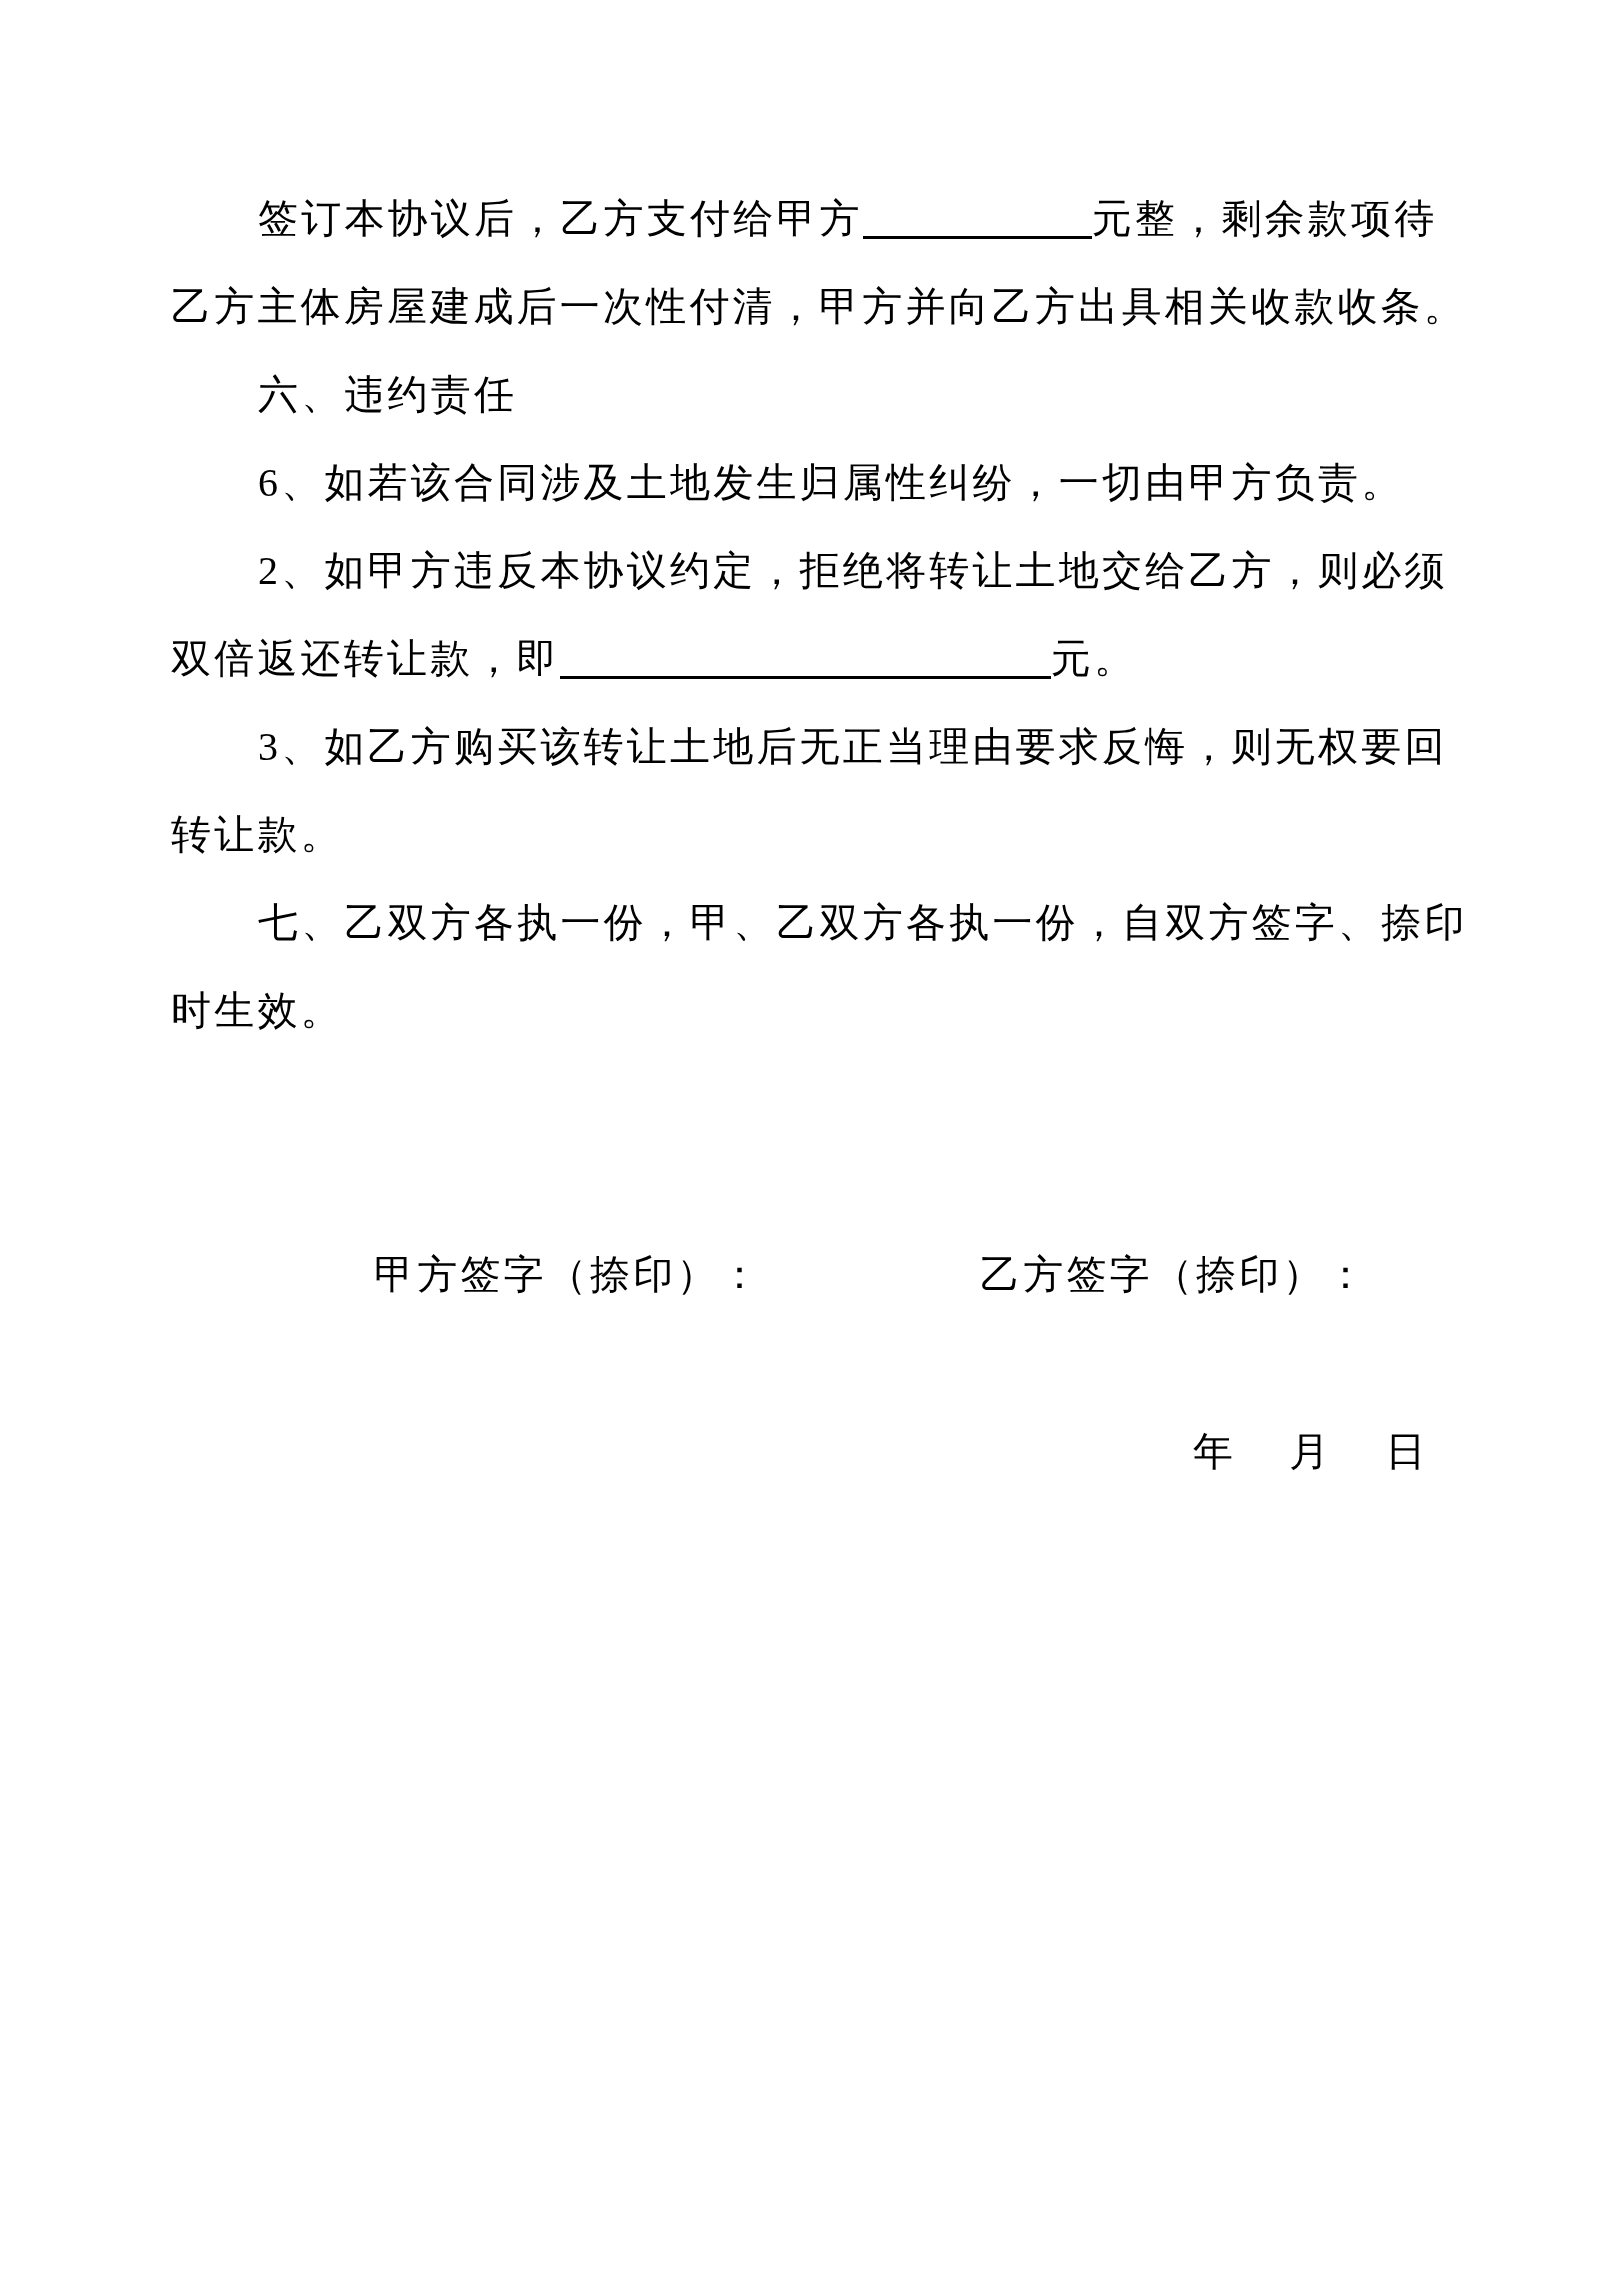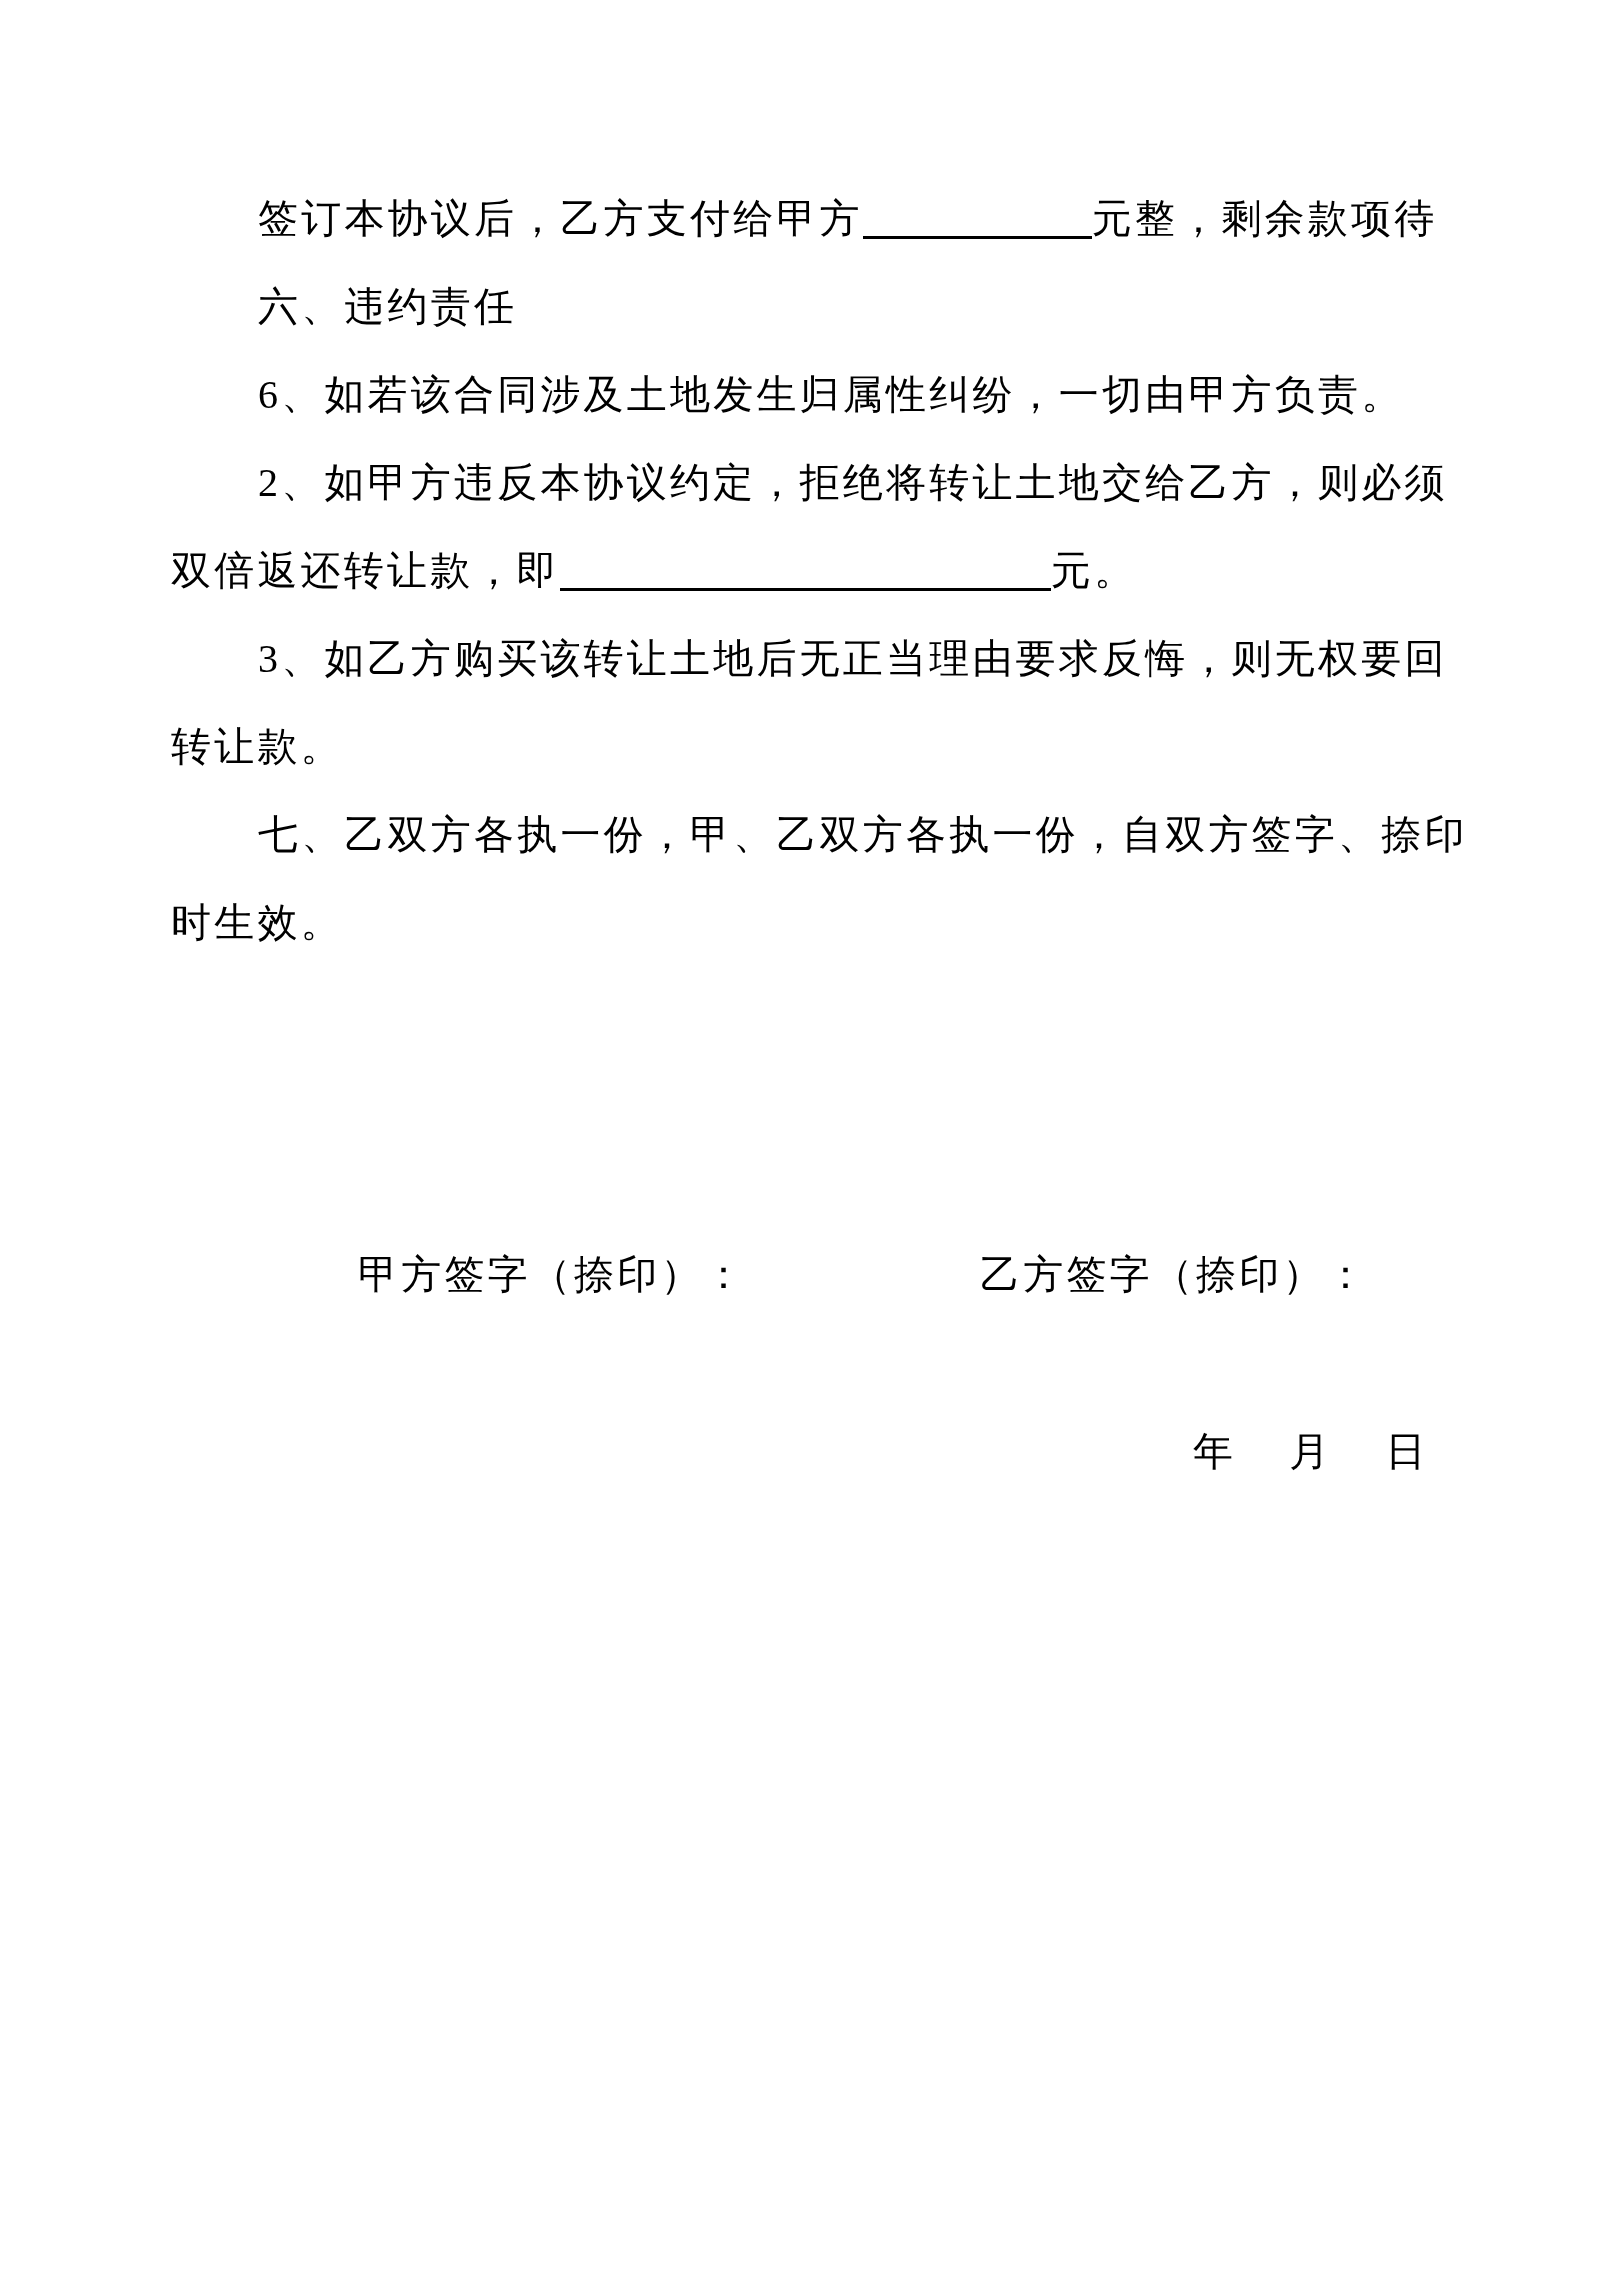--- a/index.html
+++ b/index.html
@@ -38,41 +38,42 @@
     vertical-align: -7.3px;
   }
   .blank-amount1 { width: 229px; }
   .blank-amount2 { width: 491px; }
   .sig-label {
     position: absolute;
     top: 1247px;
     line-height: 55px;
     white-space: nowrap;
   }
-  .sig-a { left: 358px; }
+  .sig-a { left: 374px; }
   .sig-b { left: 980px; }
   .date-row {
     position: absolute;
     top: 1424px;
     left: 1193px;
     display: flex;
     gap: 53px;
     line-height: 55px;
     white-space: nowrap;
   }
 </style>
 </head>
 <body>
 
 <div class="page">
 
   <div class="body-text">
 
     <div class="line indent"><span>签订本协议后，乙方支付给甲方</span><span class="blank blank-amount1"></span><span>元整，剩余款项待</span></div>
 
+    <div class="line"><span>乙方主体房屋建成后一次性付清，甲方并向乙方出具相关收款收条。</span></div>
 
     <div class="line indent"><span>六、违约责任</span></div>
 
     <div class="line indent"><span>6、如若该合同涉及土地发生归属性纠纷，一切由甲方负责。</span></div>
 
     <div class="line indent"><span>2、如甲方违反本协议约定，拒绝将转让土地交给乙方，则必须</span></div>
 
     <div class="line"><span>双倍返还转让款，即</span><span class="blank blank-amount2"></span><span>元。</span></div>
 
     <div class="line indent"><span>3、如乙方购买该转让土地后无正当理由要求反悔，则无权要回</span></div>

